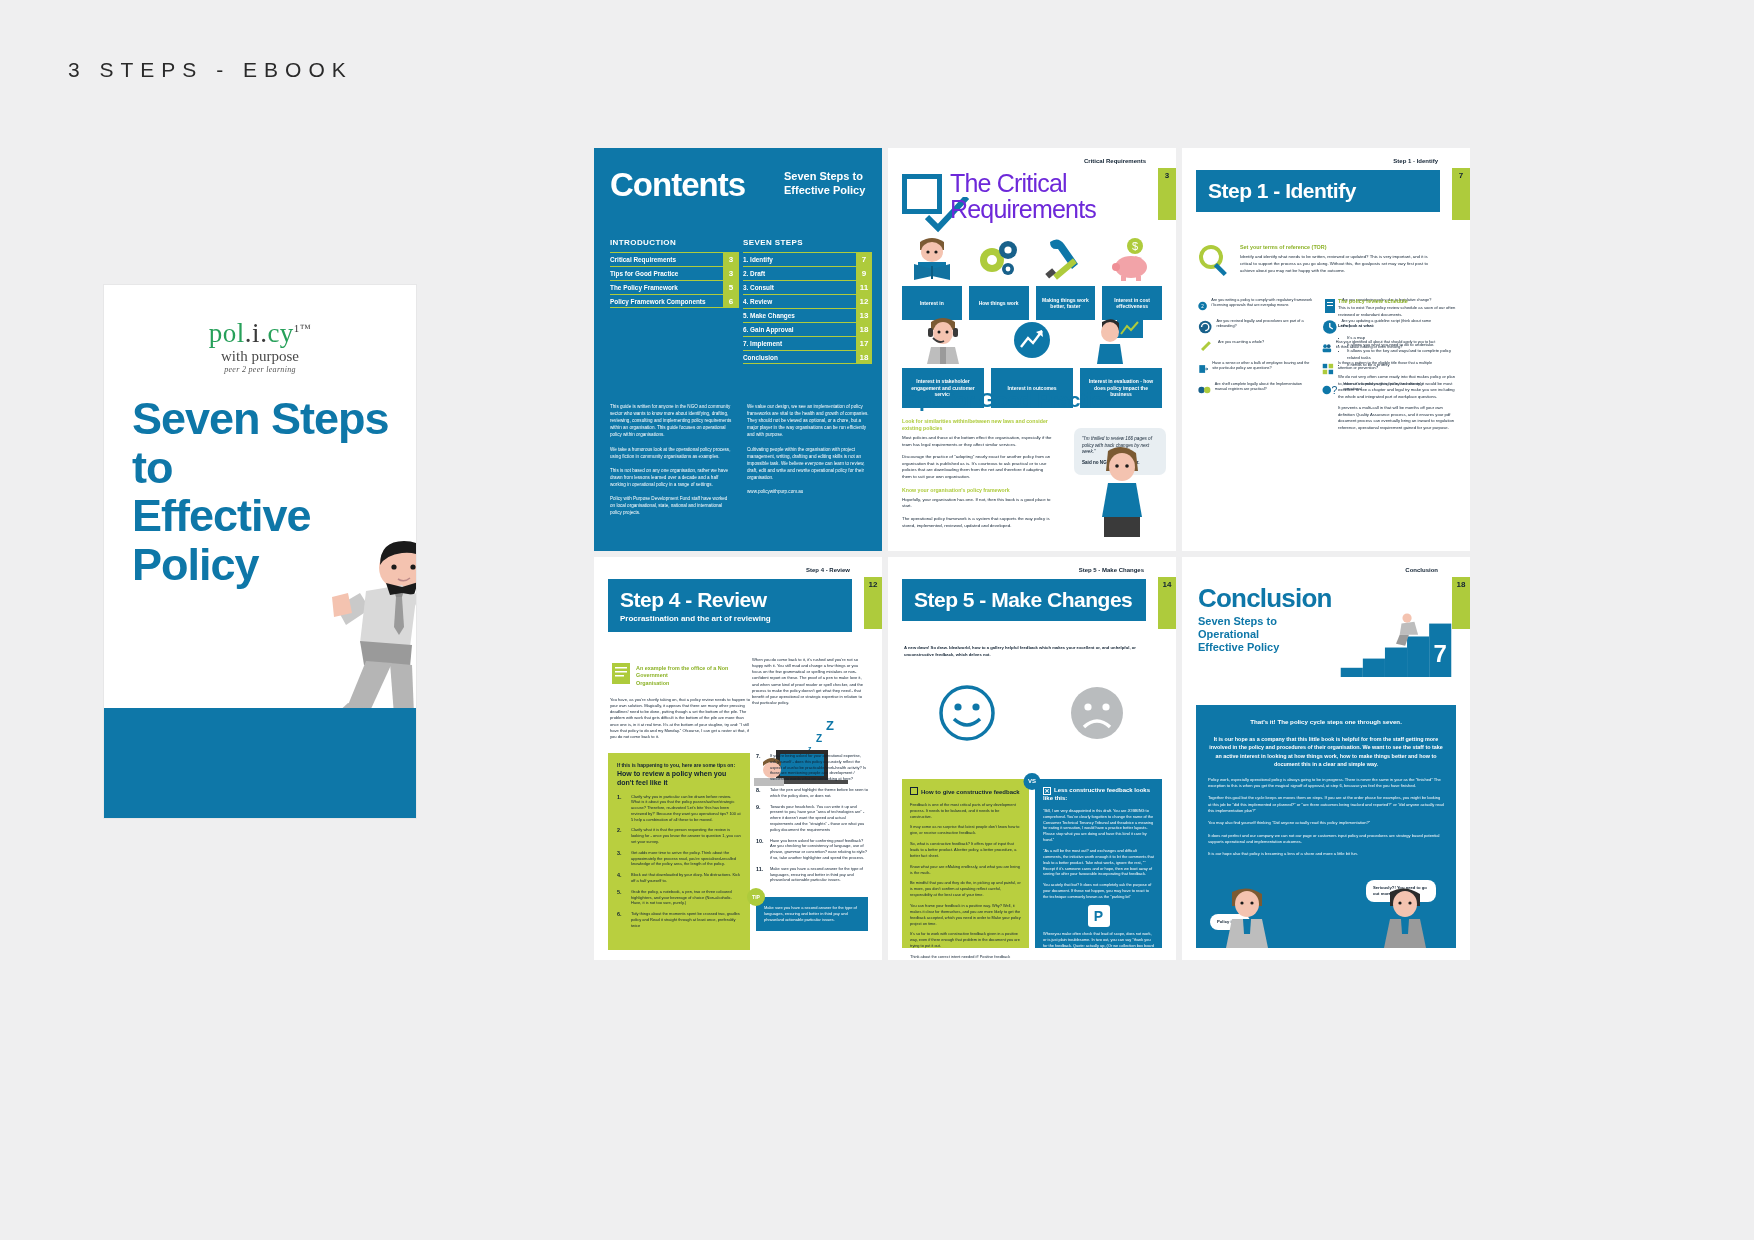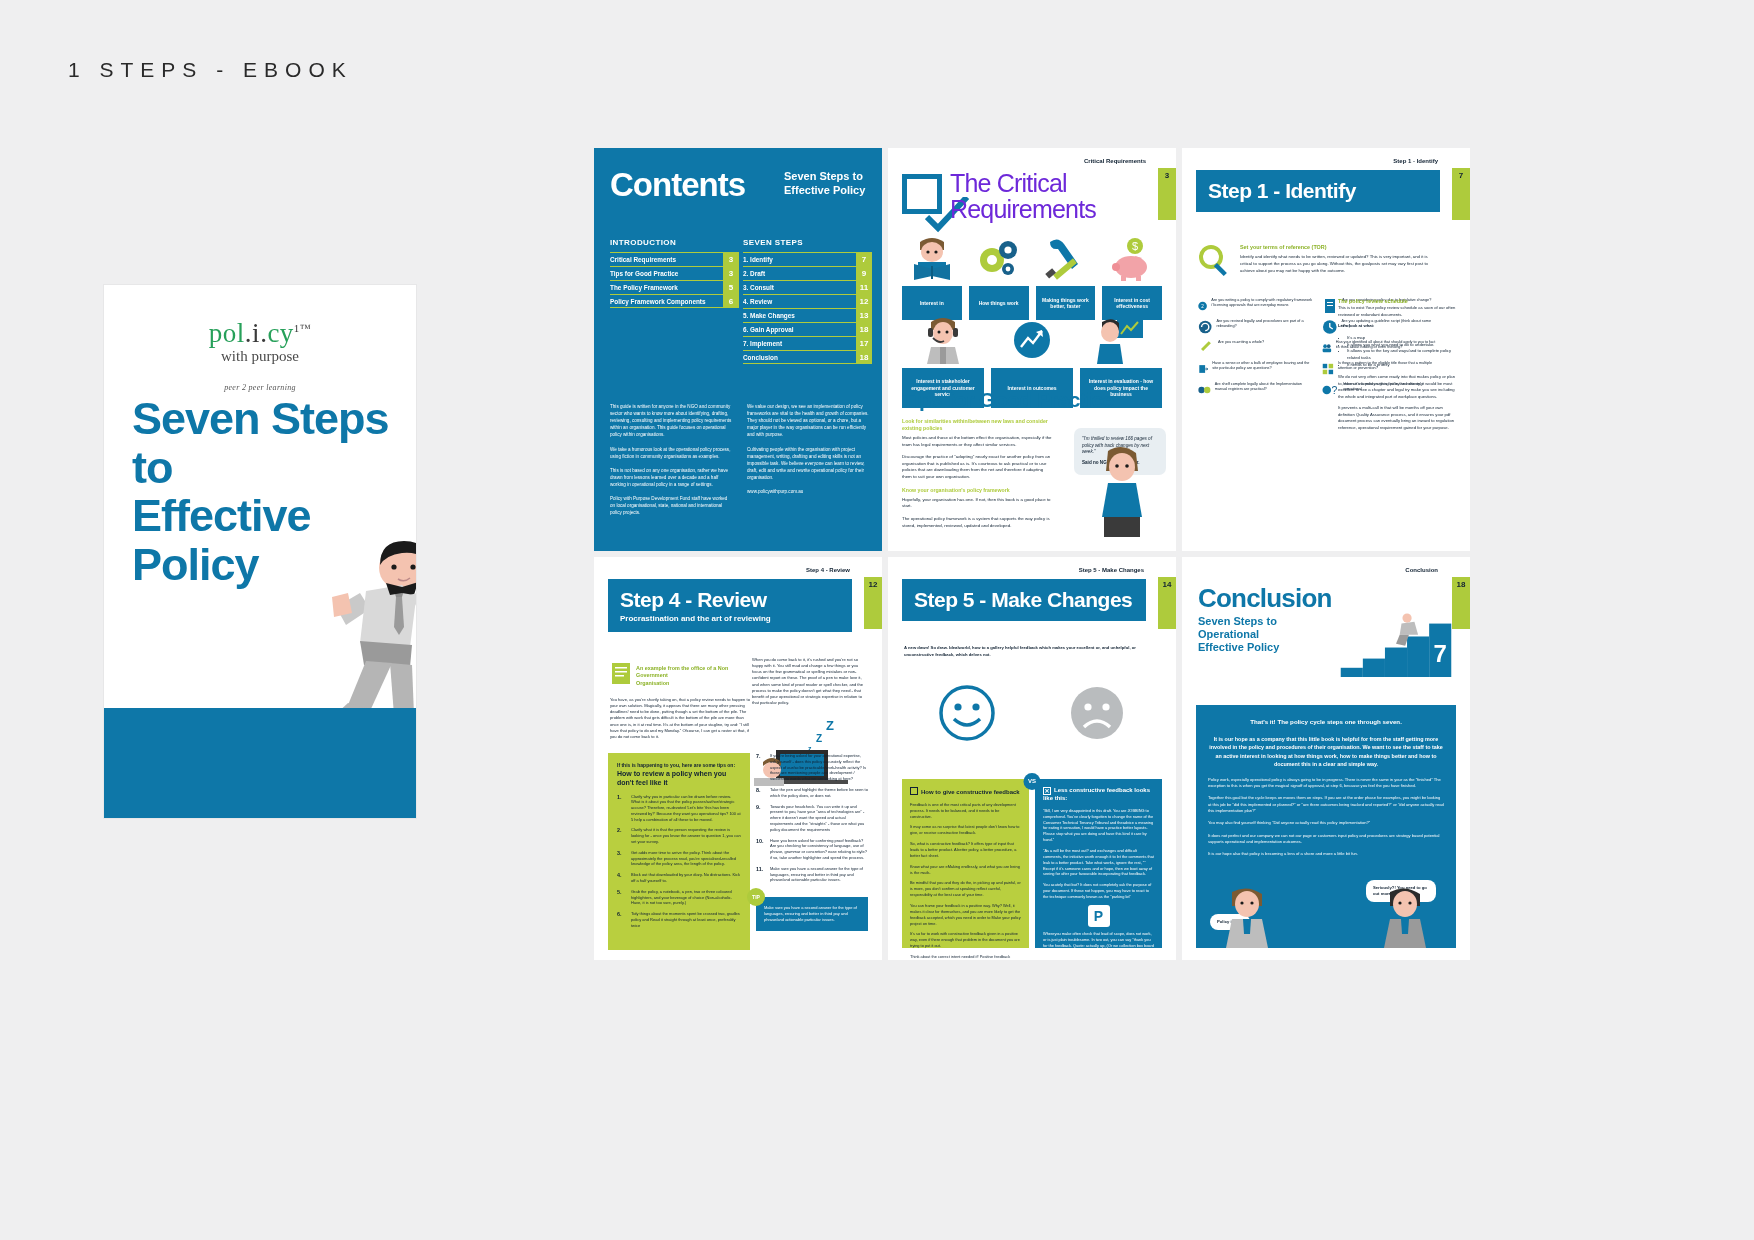--- a/index.html
+++ b/index.html
@@ -20,21 +20,21 @@
     position:absolute; left:104px; top:285px; width:312px; height:533px;
     background:#ffffff; overflow:hidden;
     box-shadow:0 0 0 1px rgba(0,0,0,0.03);
   }
   .cover-logo{ position:absolute; top:35px; left:0; width:100%; text-align:center; }
   .logo-main{ font-family:"Liberation Serif", serif; font-size:27px; line-height:1; letter-spacing:.5px; }
   .logo-main .g{ color:#27a05a; }
   .logo-main .d{ color:#3a3a3a; }
   .logo-sup{ font-size:11px; vertical-align:super; color:#3a3a3a; font-family:"Liberation Serif", serif;}
   .logo-sub{ font-family:"Liberation Serif", serif; font-size:15px; color:#4a4a4a; margin-top:1px; }
-  .logo-tag{ font-family:"Liberation Serif", serif; font-style:italic; font-size:8px; color:#555; margin-top:18px; letter-spacing:.3px;}
+  .logo-tag{ font-family:"Liberation Serif", serif; font-style:italic; font-size:8px; color:#555; margin-top:0; letter-spacing:.3px;}
 
   .cover-title{
     position:absolute; top:110px; left:28px; right:20px;
     color:#0e77a8; font-weight:bold; font-size:45px; line-height:1.08;
     letter-spacing:-1px;
   }
   .cover-caption{
     position:absolute; left:0; width:100%; top:469px; text-align:center;
     font-size:8.5px; font-weight:bold; color:#141414; letter-spacing:.2px;
   }
@@ -147,21 +147,21 @@
   .cc-panel{ position:absolute; left:14px; right:14px; top:148px; bottom:12px; background:#0e77a8; color:#fff; padding:12px;}
   .cc-panel h4{ font-size:6.2px; font-weight:bold; line-height:1.5; text-align:center; margin-bottom:9px;}
   .cc-panel p{ font-size:4.1px; line-height:1.55; margin-bottom:6px;}
   .bubble{ position:relative; background:#fff; color:#123; border-radius:8px; padding:5px 7px;
            font-size:4.2px; font-weight:bold; line-height:1.4; display:inline-block;}
   svg{ display:block; }
 </style>
 </head>
 <body>
 
-<div class="page-title">1 STEPS - EBOOK</div>
+<div class="page-title">3 STEPS - EBOOK</div>
 
 <div class="cover">
 
   <div class="cover-logo">
     <div class="logo-main">
       <span class="g">pol</span><span class="d">.</span><span class="d">i</span><span class="d">.</span><span class="g">cy</span><span class="logo-sup">1™</span>
     </div>
     <div class="logo-sub">with purpose</div>
     <div class="logo-tag">peer 2 peer learning</div>
   </div>

